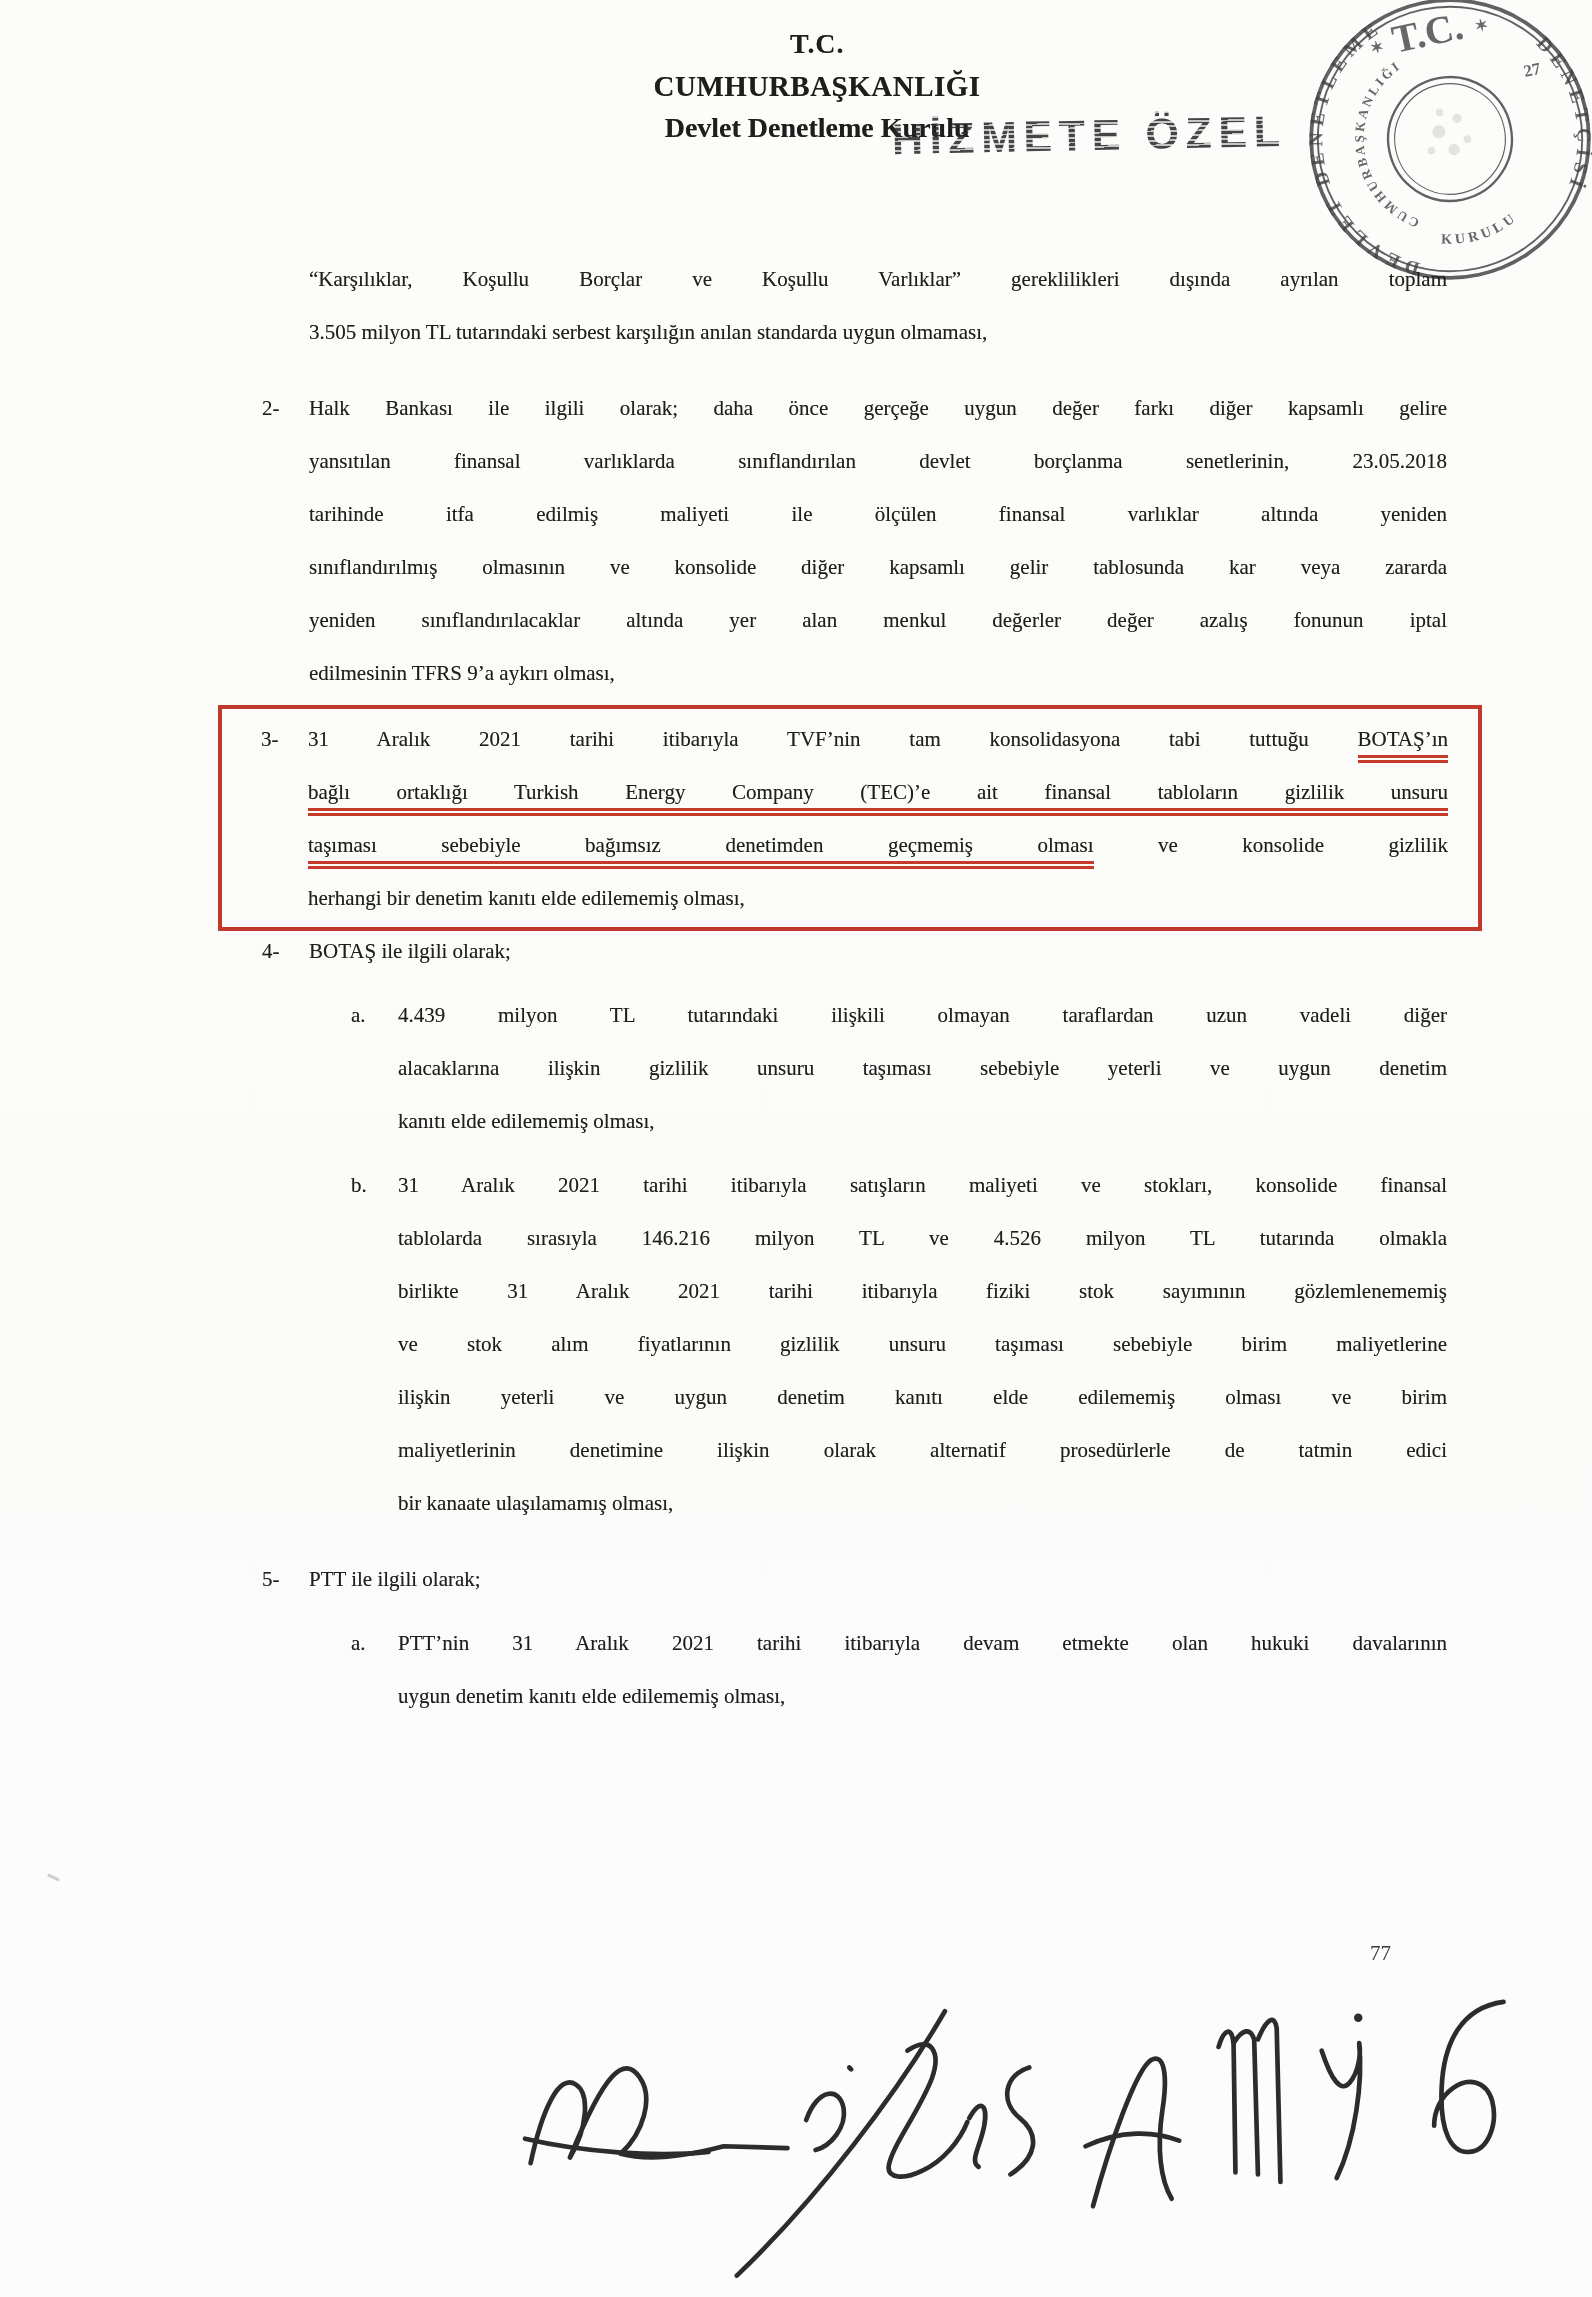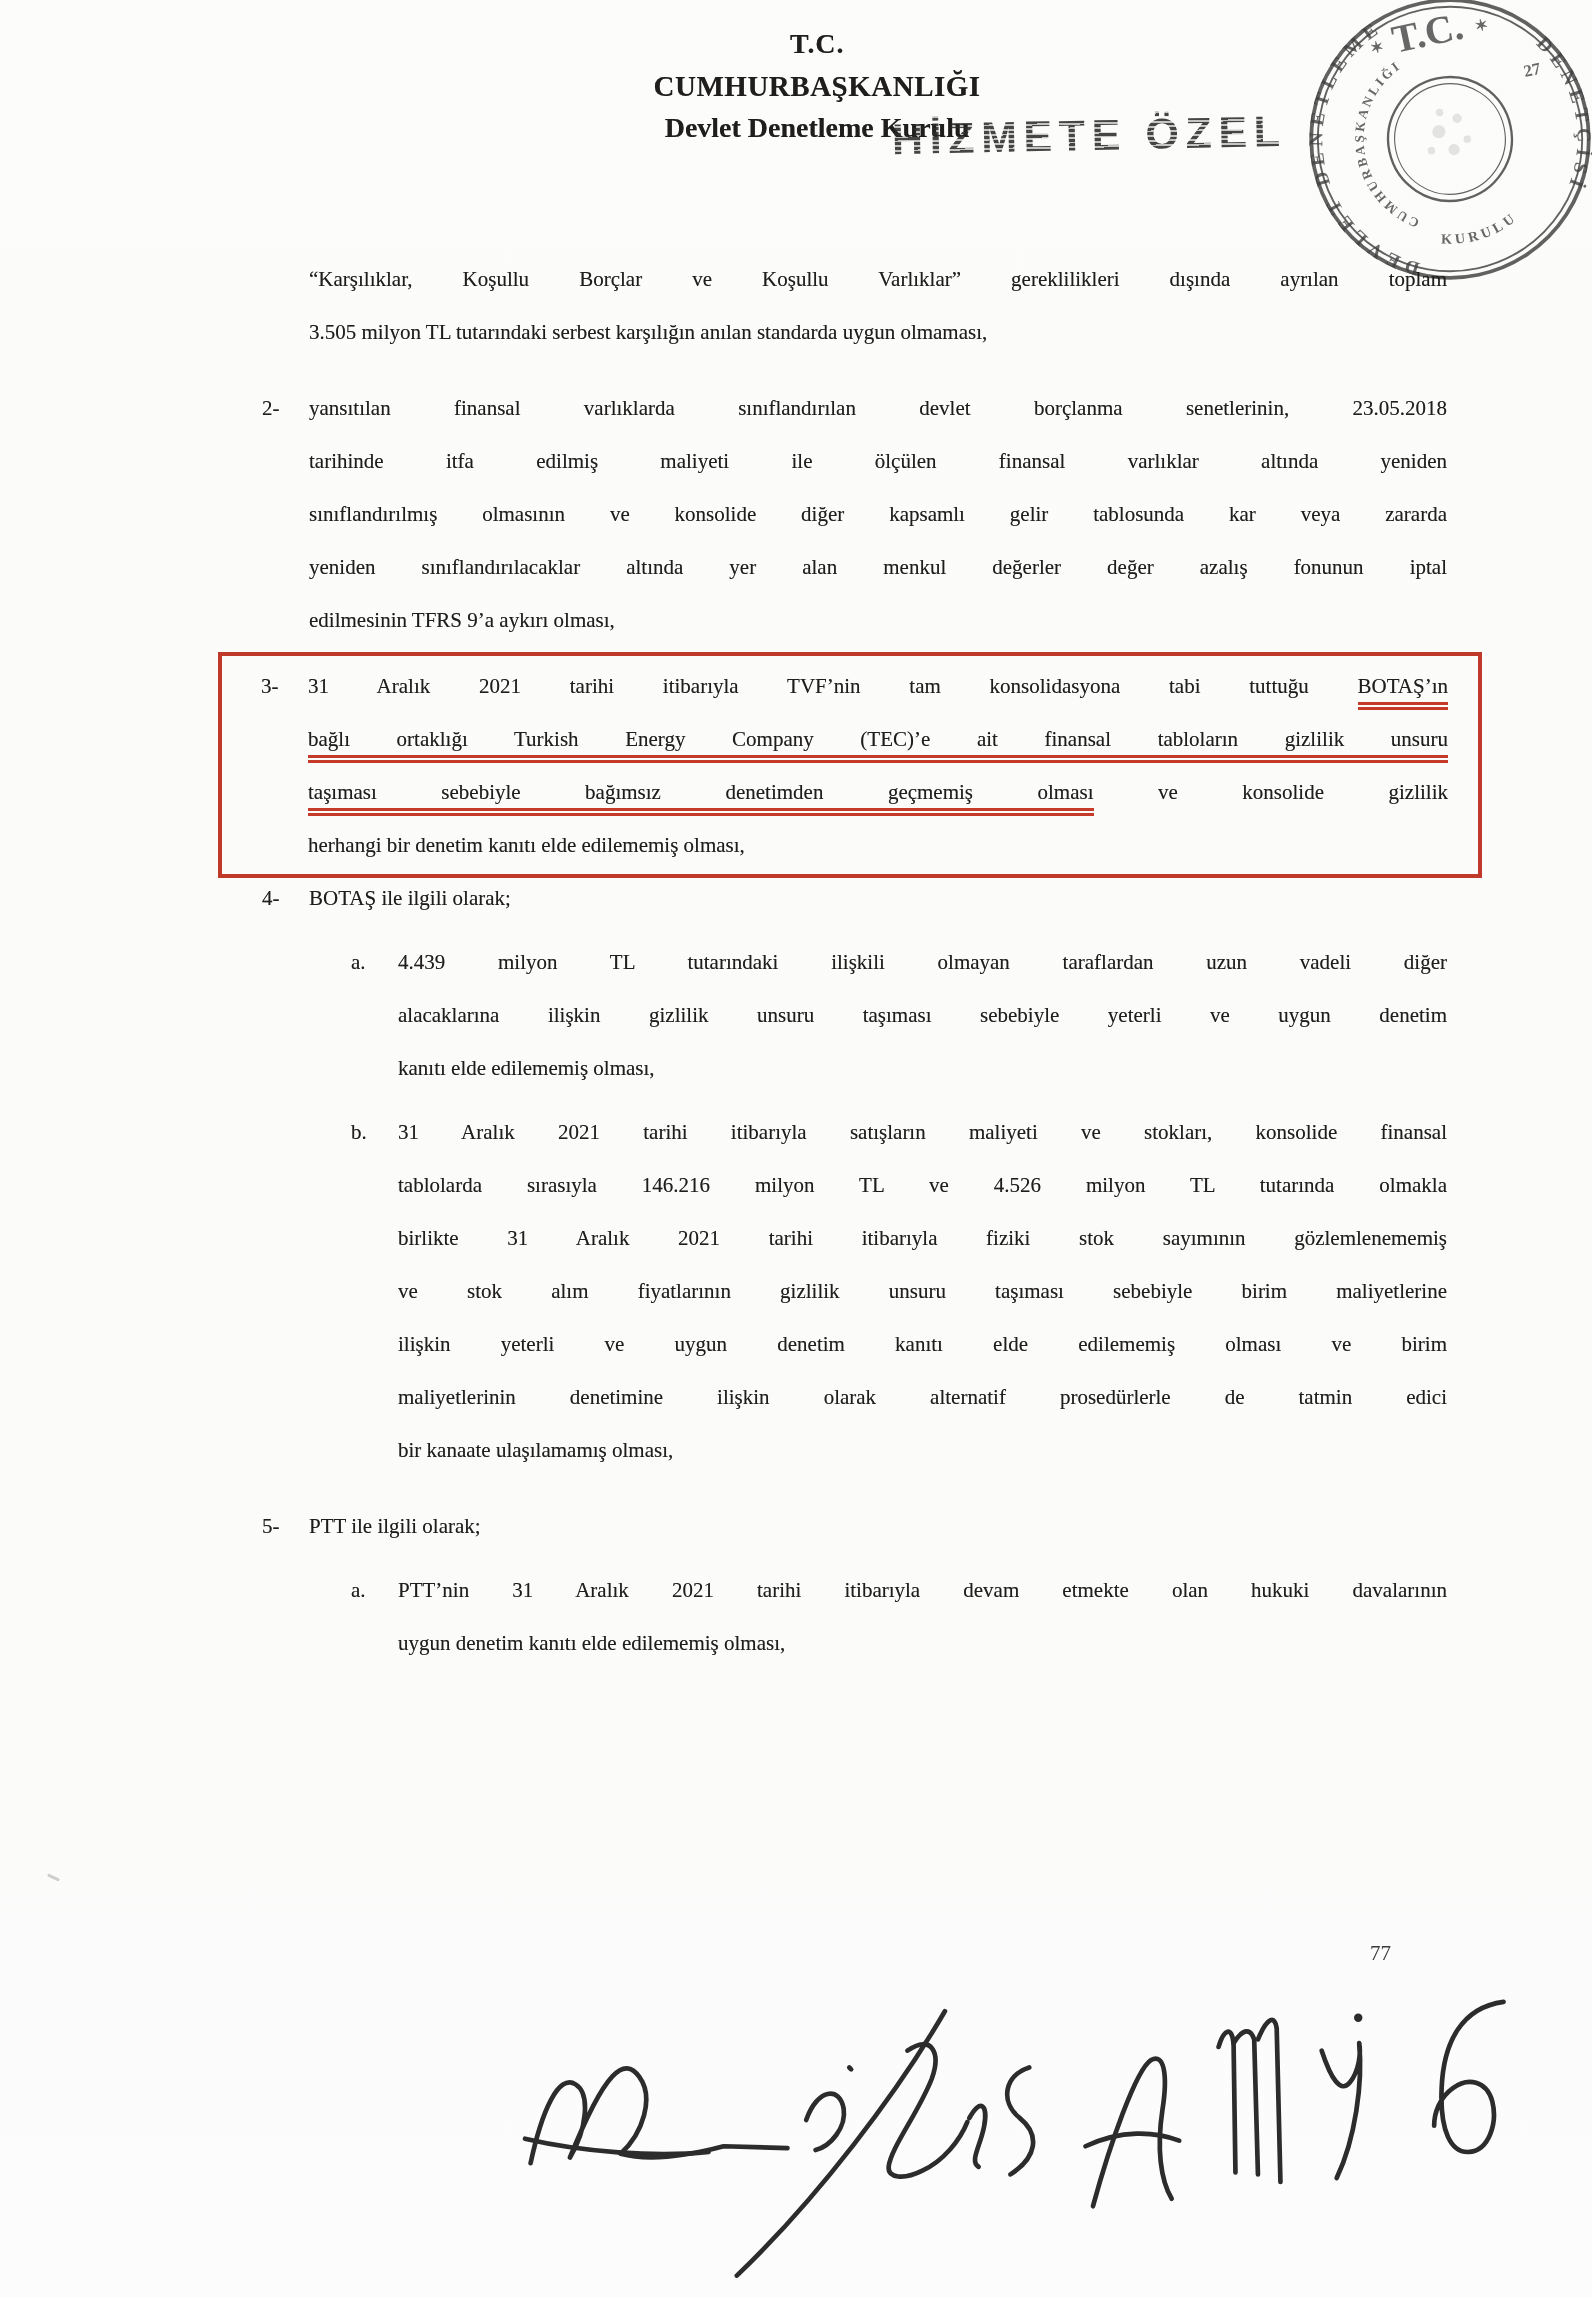--- a/index.html
+++ b/index.html
@@ -112,20 +112,21 @@
     </g>
   </svg>
 
   <div class="content">
       <div class="block kind-para">
         <div class="line"><span>“Karşılıklar, Koşullu Borçlar ve Koşullu Varlıklar” gereklilikleri dışında ayrılan toplam</span></div>
         <div class="line last"><span>3.505 milyon TL tutarındaki serbest karşılığın anılan standarda uygun olmaması,</span></div>
       </div>
       <div class="block kind-item">
         <span class="marker num">2-</span>
+        <div class="line"><span>Halk Bankası ile ilgili olarak; daha önce gerçeğe uygun değer farkı diğer kapsamlı gelire</span></div>
         <div class="line"><span>yansıtılan finansal varlıklarda sınıflandırılan devlet borçlanma senetlerinin, 23.05.2018</span></div>
         <div class="line"><span>tarihinde itfa edilmiş maliyeti ile ölçülen finansal varlıklar altında yeniden</span></div>
         <div class="line"><span>sınıflandırılmış olmasının ve konsolide diğer kapsamlı gelir tablosunda kar veya zararda</span></div>
         <div class="line"><span>yeniden sınıflandırılacaklar altında yer alan menkul değerler değer azalış fonunun iptal</span></div>
         <div class="line last"><span>edilmesinin TFRS 9’a aykırı olması,</span></div>
       </div>
       <div class="redbox">
         <div class="block kind-boxed">
           <span class="marker num">3-</span>
           <div class="line"><span>31 Aralık 2021 tarihi itibarıyla TVF’nin tam konsolidasyona tabi tuttuğu </span><span class="redline">BOTAŞ’ın</span></div>

